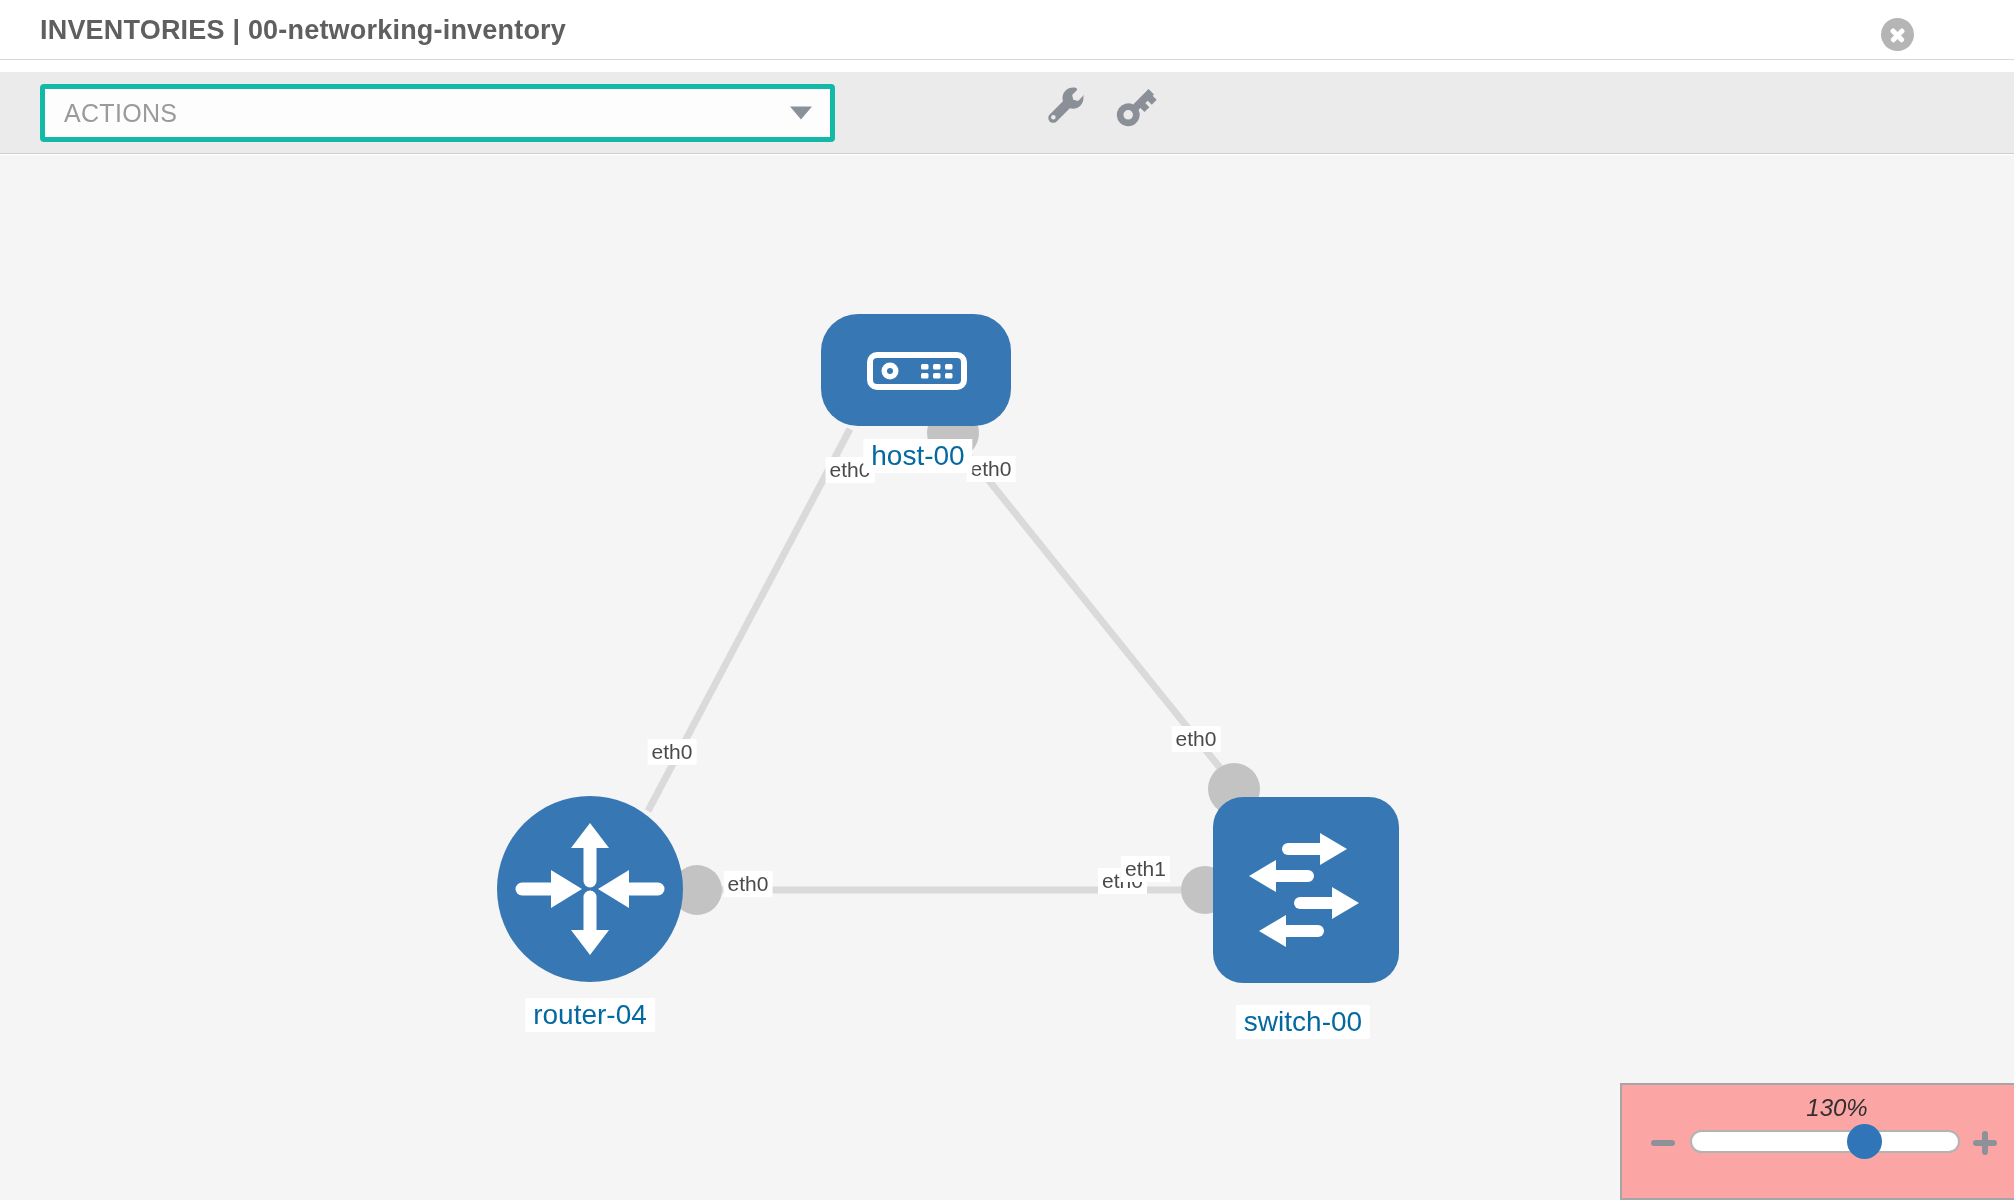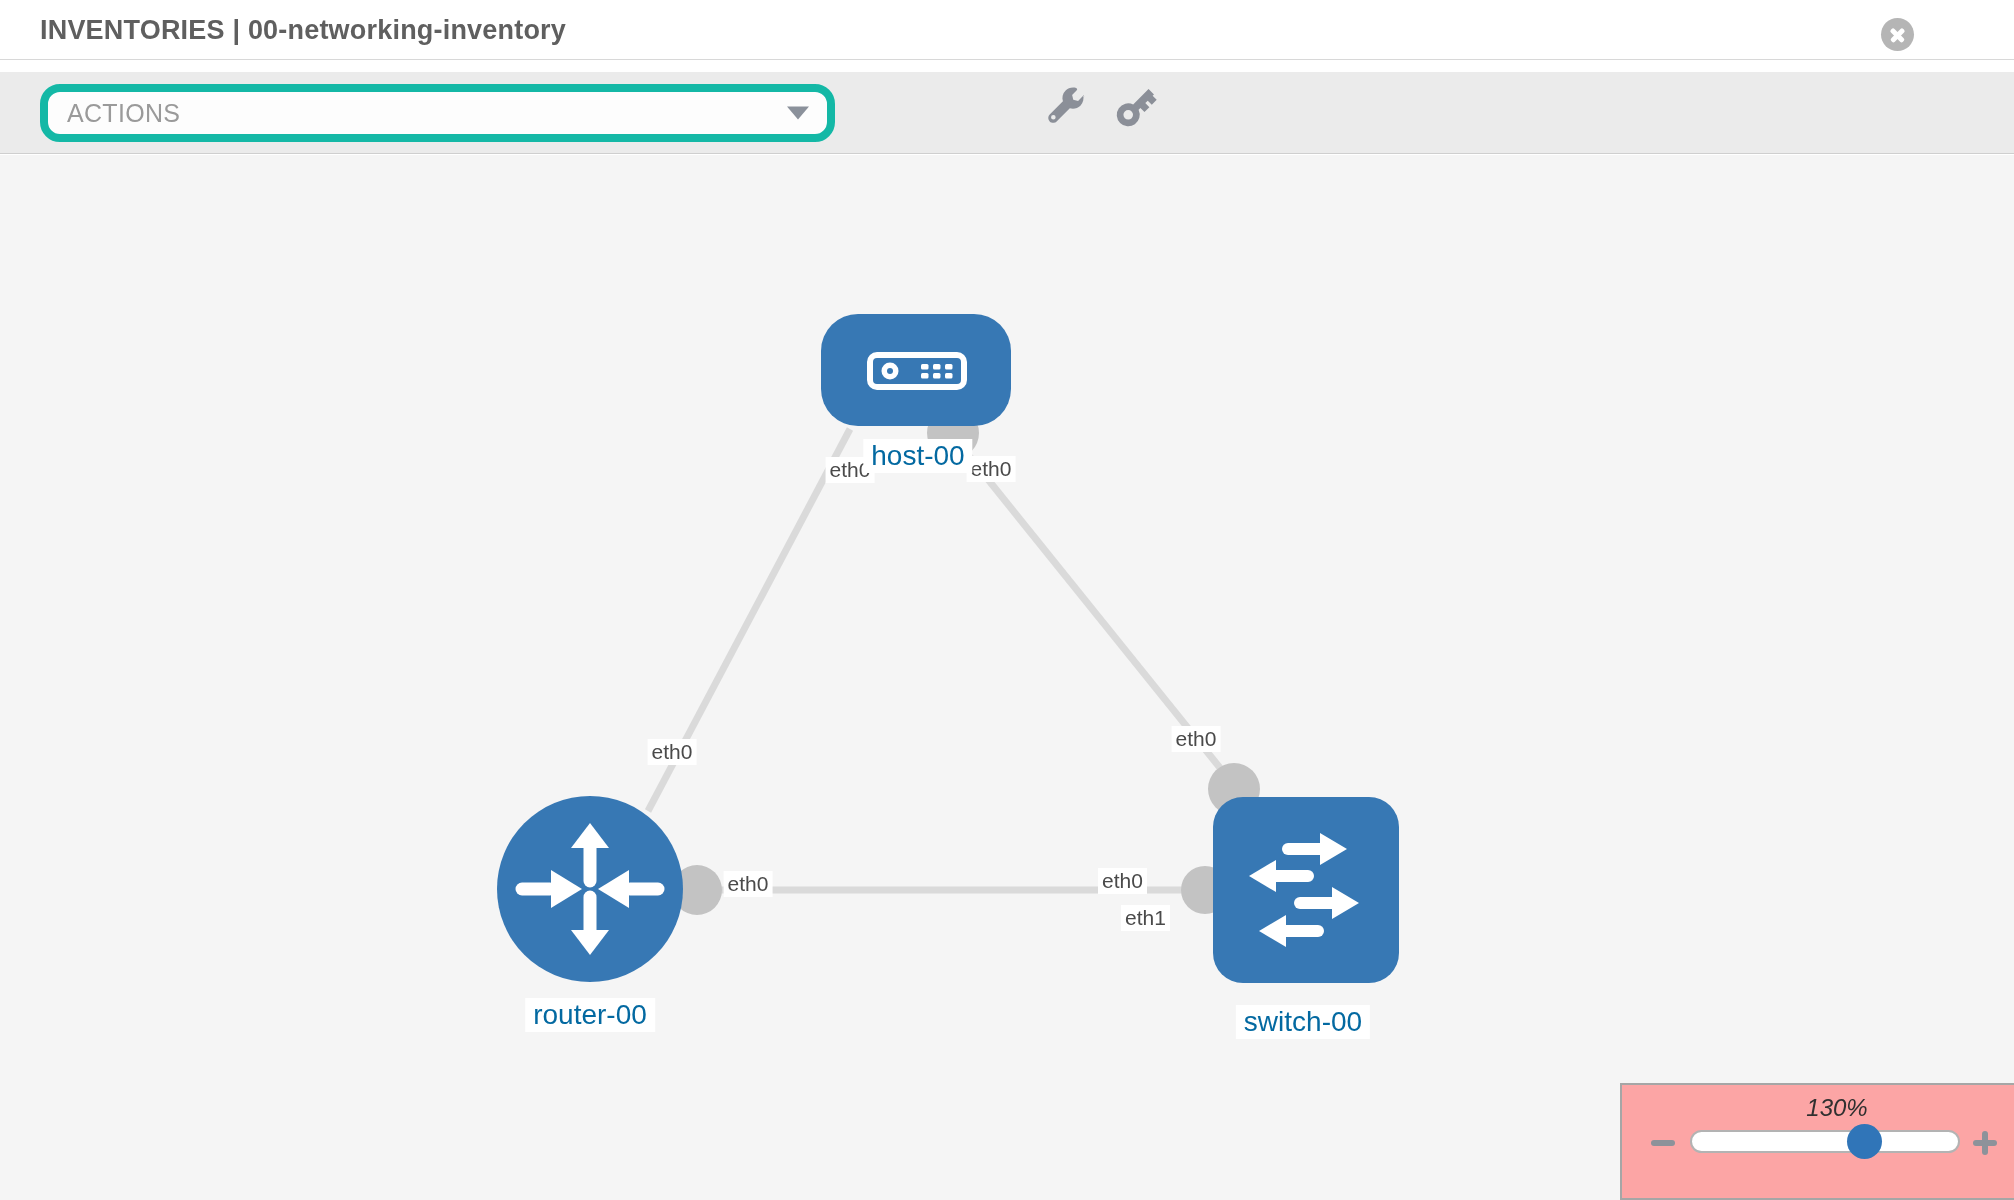--- a/index.html
+++ b/index.html
@@ -28,22 +28,22 @@
   }
   .close-btn .x1{transform:rotate(45deg);}
   .close-btn .x2{transform:rotate(-45deg);}
 
   
   .toolbar{
     position:absolute;left:0;top:72px;width:100%;height:82px;
     background:#ebebeb;border-bottom:1px solid #cfcfcf;box-sizing:border-box;
   }
   .select-box{
-    position:absolute;top:12px;height:58px;background:#fdfdfd;border:8px solid #14b8a6;
-    border-radius:20px;box-sizing:border-box;cursor:pointer;
+    position:absolute;top:12px;height:58px;background:#fdfdfd;border:5px solid #14b8a6;
+    border-radius:4px;box-sizing:border-box;cursor:pointer;
   }
   .select-box .select-label{
     position:absolute;left:19px;top:50%;transform:translateY(-50%);
     font-size:25px;color:#9a9a9a;letter-spacing:.3px;white-space:nowrap;
   }
   .caret-down{
     position:absolute;top:50%;transform:translateY(-50%);width:0;height:0;
     border-left:11px solid transparent;border-right:11px solid transparent;
     border-top:13px solid #8b919b;
   }
@@ -204,24 +204,24 @@
         </g>
       </g>
     </svg>
 
     <div class="if-label if-center" style="left:850px;top:302px;">eth0</div>
     <div class="if-label if-center" style="left:991px;top:301px;">eth0</div>
     <div class="if-label if-center" style="left:672px;top:584px;">eth0</div>
     <div class="if-label if-center" style="left:1196px;top:571px;">eth0</div>
     <div class="if-label if-center" style="left:748px;top:716px;">eth0</div>
     <div class="if-label" style="left:1098px;top:713px;z-index:3;">eth0</div>
-    <div class="if-label" style="left:1121px;top:750px;z-index:4;">eth1</div>
+    <div class="if-label" style="left:1121px;top:701px;z-index:4;">eth1</div>
 
     <div class="node-label" style="left:918px;top:284px;">host-00</div>
-    <div class="node-label" style="left:590px;top:843px;">router-00</div>
+    <div class="node-label" style="left:590px;top:843px;">router-04</div>
     <div class="node-label" style="left:1303px;top:842px;margin-top:8px;">switch-00</div>
   </div>
 
   <div class="zoom-panel">
     <div class="zoom-level">130%</div>
     <button class="zoom-minus">
       <span class="bar-h"></span>
     </button>
     <div class="zoom-track"></div>
     <div class="zoom-handle"></div>

